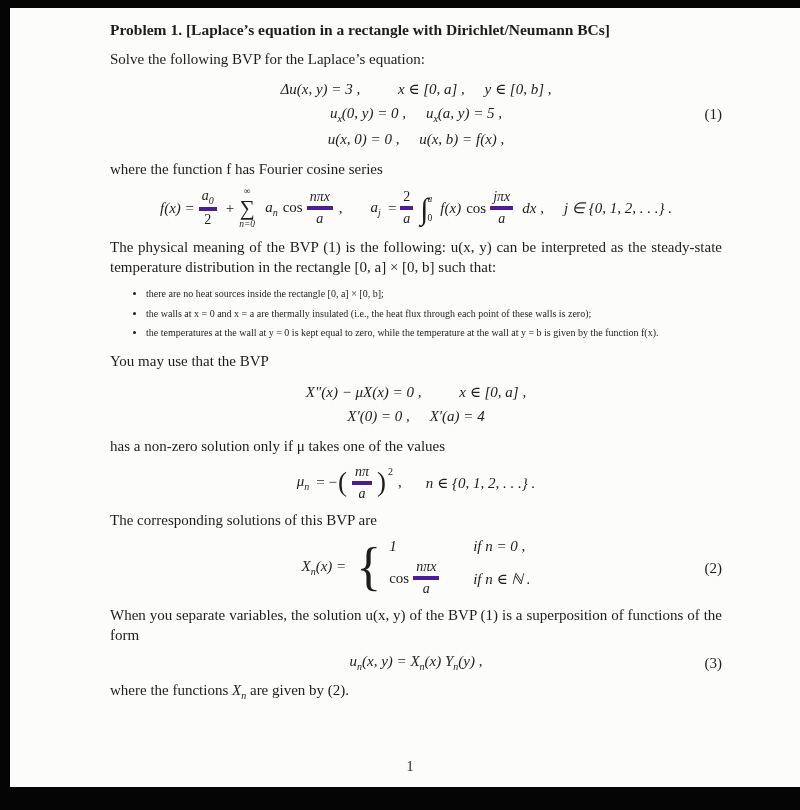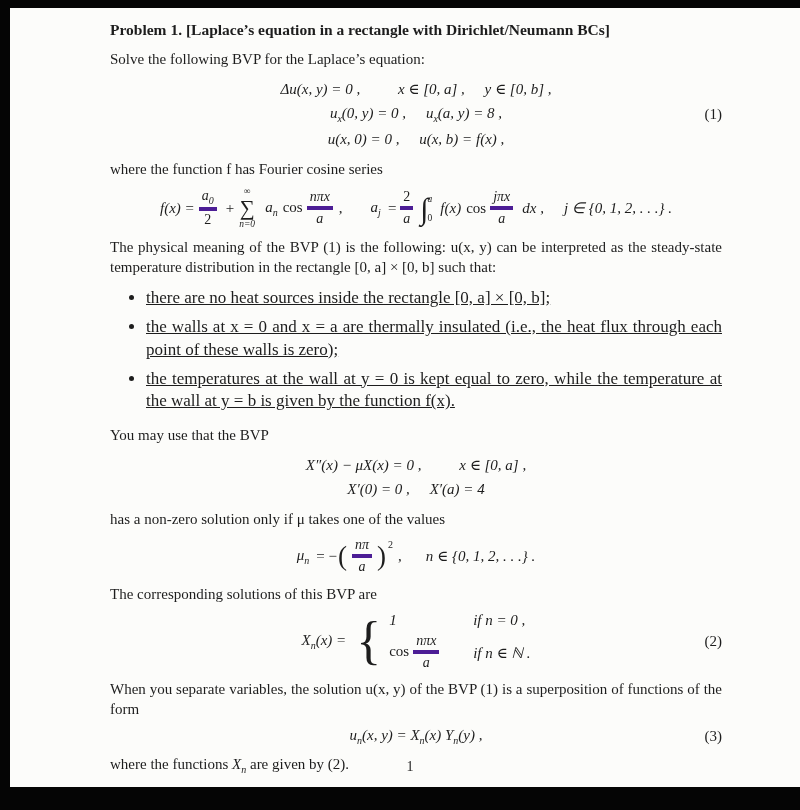--- a/index.html
+++ b/index.html
@@ -31,44 +31,44 @@
   .intwrap { display:inline-flex; align-items:stretch; margin:0 3px; font-style:normal; }
   .int-glyph { font-size:30px; line-height:1.1; }
   .int-lims { display:flex; flex-direction:column; justify-content:space-between; font-size:9.5px; padding:2px 0; margin-left:-1px; }
   .bigparen { font-size:27px; font-style:normal; line-height:1; margin:0 1px; }
   .sup2 { font-size:10px; align-self:flex-start; margin-top:2px; margin-left:1px; }
   .brace { font-size:52px; font-weight:300; line-height:0.9; margin:0 8px 0 10px; font-style:normal; }
   .cases { display:flex; flex-direction:column; gap:4px; }
   .case-row { display:flex; align-items:center; }
   .case-val { display:inline-flex; align-items:center; width:84px; }
   ul.bullets { margin:10px 0 0 36px; }
-  ul.bullets li { font-size:17px; line-height:1.34; text-align:justify; margin-bottom:6px;text-decoration:underline; }
+  ul.bullets li { font-size:10px; line-height:1.34; text-align:justify; margin-bottom:6px; }
   .mt12 { margin-top:12px; }
   .pagenum { position:absolute; bottom:12px; left:0; width:100%; text-align:center; font-size:14px; }
 </style>
 </head>
 <body>
 
 <div class="canvas">
   <div class="page">
     <div class="content">
 
       <p class="title">Problem 1. [Laplace’s equation in a rectangle with Dirichlet/Neumann BCs]</p>
 
       <p class="body">Solve the following BVP for the Laplace’s equation:</p>
 
       <div class="display">
         <div class="mline">
-          <span class="math">Δu(x, y) = 0 ,</span>
+          <span class="math">Δu(x, y) = 3 ,</span>
           <span class="math gap2">x ∈ [0, a] ,</span>
           <span class="math gap1">y ∈ [0, b] ,</span>
         </div>
         <div class="mline">
           <span class="math"><span>u</span><sub>x</sub><span>(0, y) = 0 ,</span></span>
-          <span class="math gap1"><span>u</span><sub>x</sub><span>(a, y) = 8 ,</span></span>
+          <span class="math gap1"><span>u</span><sub>x</sub><span>(a, y) = 5 ,</span></span>
         </div>
         <div class="mline">
           <span class="math">u(x, 0) = 0 ,</span>
           <span class="math gap1">u(x, b) = f(x) ,</span>
         </div>
         <span class="tag">(1)</span>
       </div>
 
       <p class="body">where the function f has Fourier cosine series</p>
 

